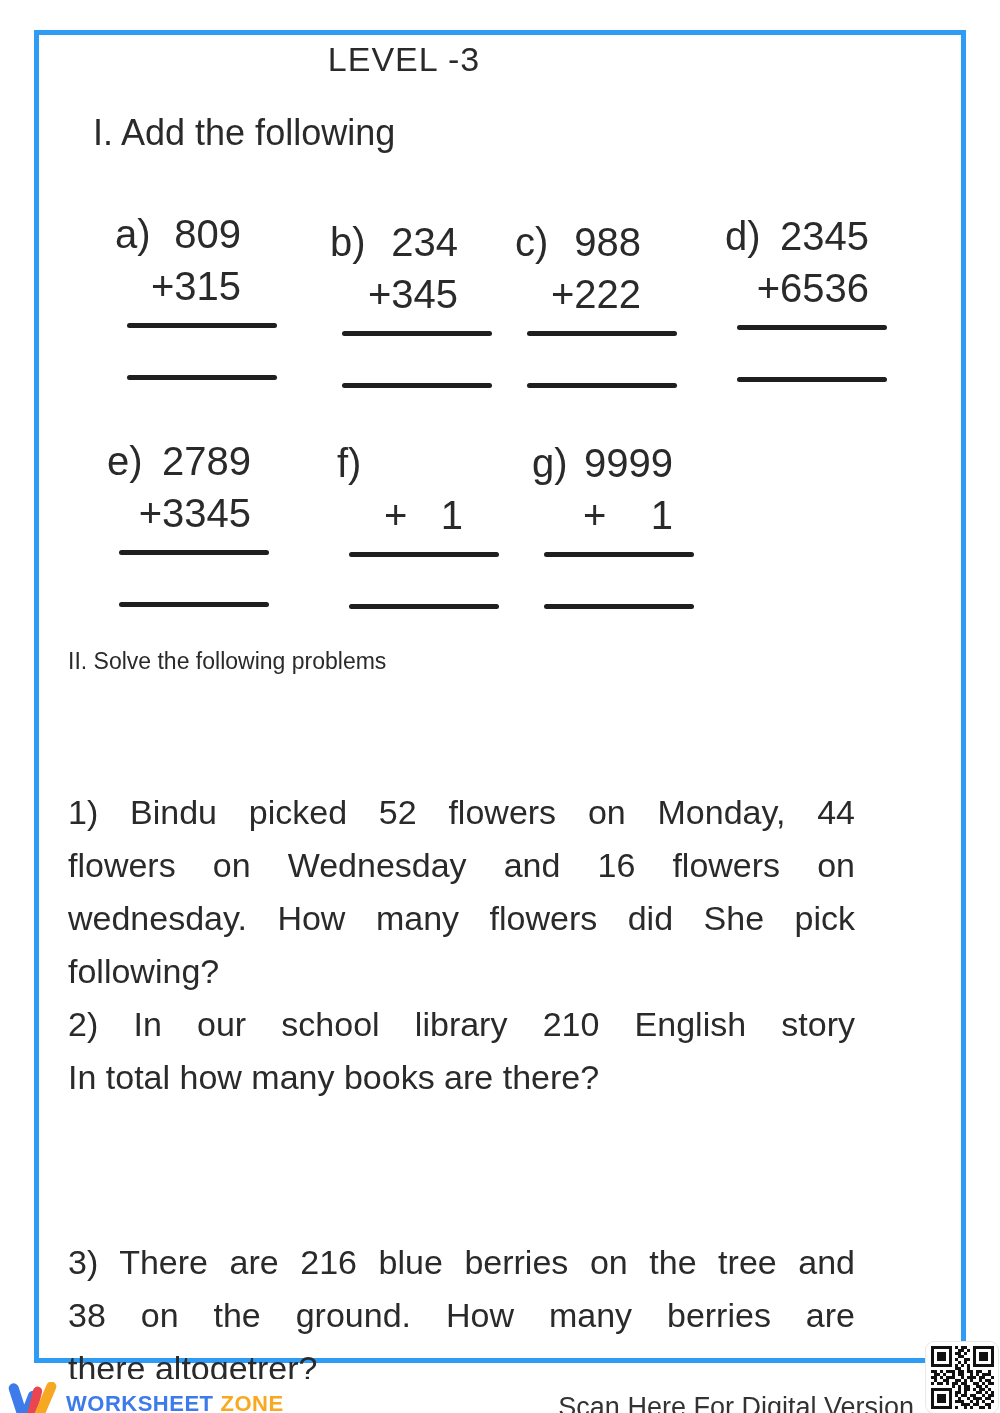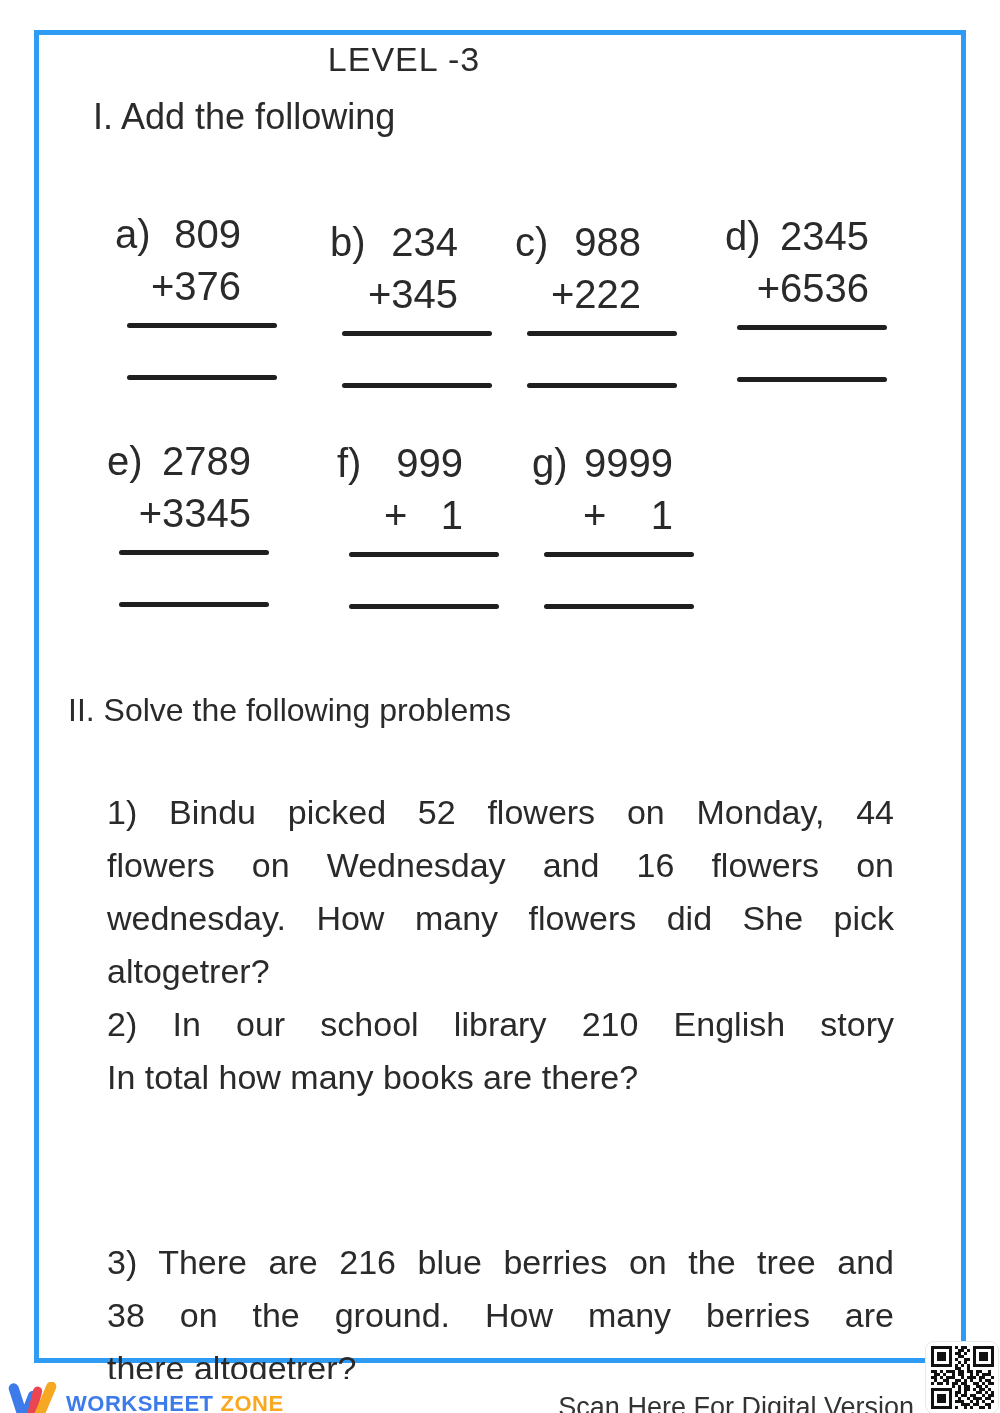--- a/index.html
+++ b/index.html
@@ -20,33 +20,33 @@
   }
   .sheet{position:relative;width:1000px;height:1413px;background:#fff;}
   .page-border{
     position:absolute;left:34px;top:30px;width:932px;height:1333px;
     border:5px solid var(--c-border);background:#fff;
   }
   .title{
     position:absolute;left:34px;top:40px;width:740px;
     text-align:center;font-size:34px;letter-spacing:1px;color:var(--c-text);
   }
-  .sec1-heading{position:absolute;left:93px;top:96px;font-size:36px;color:var(--c-text);}
-  .sec2-heading{position:absolute;left:68px;top:692px;font-size:32px;color:var(--c-text);}
+  .sec1-heading{position:absolute;left:93px;top:112px;font-size:36px;color:var(--c-text);}
+  .sec2-heading{position:absolute;left:68px;top:648px;font-size:23px;color:var(--c-text);}
 
   .problem{position:absolute;font-size:40px;line-height:1.3;color:var(--c-text);}
   .p-row1{display:flex;align-items:baseline;}
   .p-label{flex:0 0 auto;}
   .p-top{flex:1 1 auto;text-align:right;padding-right:24px;}
   .p-bottom{text-align:right;padding-right:24px;white-space:pre;}
   .p-line{height:5px;background:#1f1f1f;border-radius:3px;width:150px;margin-left:12px;}
   .p-line1{margin-top:11px;}
   .p-line2{margin-top:47px;}
 
-  .para{position:absolute;left:68px;width:787px;color:var(--c-text);margin-left:39px;}
+  .para{position:absolute;left:68px;width:787px;color:var(--c-text);}
   .para-line{font-size:34px;line-height:53px;text-align:left;}
   .para-line.just{text-align:justify;text-align-last:justify;}
 
   .footer{position:absolute;left:0;top:1363px;width:1000px;height:42px;background:#fff;margin-top:16px;}
   .brand{position:absolute;left:8px;top:3px;display:flex;align-items:center;gap:8px;}
   .brand-mark{width:50px;height:44px;}
   .brand-mark .st-blue{stroke:var(--c-logo-blue);}
   .brand-mark .st-red{stroke:var(--c-logo-red);}
   .brand-mark .st-yellow{stroke:var(--c-logo-yellow);}
   .brand-text{font-size:22px;font-weight:bold;letter-spacing:0.5px;display:flex;gap:7px;}
@@ -68,21 +68,21 @@
   <div class="page-border"></div>
 
   <div class="title">LEVEL -3</div>
   <div class="sec1-heading">I. Add the following</div>
 
   <div class="problem" style="left:115px;top:208px;width:150px">
     <div class="p-row1">
       <span class="p-label">a)</span>
       <span class="p-top">809</span>
     </div>
-    <div class="p-bottom">+376</div>
+    <div class="p-bottom">+315</div>
     <div class="p-line p-line1"></div>
     <div class="p-line p-line2"></div>
   </div>
 
   <div class="problem" style="left:330px;top:216px;width:152px">
     <div class="p-row1">
       <span class="p-label">b)</span>
       <span class="p-top">234</span>
     </div>
     <div class="p-bottom">+345</div>
@@ -116,21 +116,20 @@
       <span class="p-top">2789</span>
     </div>
     <div class="p-bottom">+3345</div>
     <div class="p-line p-line1"></div>
     <div class="p-line p-line2"></div>
   </div>
 
   <div class="problem" style="left:337px;top:437px;width:150px">
     <div class="p-row1">
       <span class="p-label">f)</span>
-      <span class="p-top">999</span>
     </div>
     <div class="p-bottom">+   1</div>
     <div class="p-line p-line1"></div>
     <div class="p-line p-line2"></div>
   </div>
 
   <div class="problem" style="left:532px;top:437px;width:165px">
     <div class="p-row1">
       <span class="p-label">g)</span>
       <span class="p-top">9999</span>
@@ -139,21 +138,21 @@
     <div class="p-line p-line1"></div>
     <div class="p-line p-line2"></div>
   </div>
 
   <div class="sec2-heading">II. Solve the following problems</div>
 
   <div class="para" style="top:786px">
     <div class="para-line just">1) Bindu picked 52 flowers on Monday, 44</div>
     <div class="para-line just">flowers on Wednesday and 16 flowers on</div>
     <div class="para-line just">wednesday. How many flowers did She pick</div>
-    <div class="para-line">altogetrer?</div>
+    <div class="para-line">following?</div>
   </div>
 
   <div class="para" style="top:998px">
     <div class="para-line just">2) In our school library 210 English story</div>
     <div class="para-line">In total how many books are there?</div>
   </div>
 
   <div class="para" style="top:1236px">
     <div class="para-line just">3) There are 216 blue berries on the tree and</div>
     <div class="para-line just">38 on the ground. How many berries are</div>

